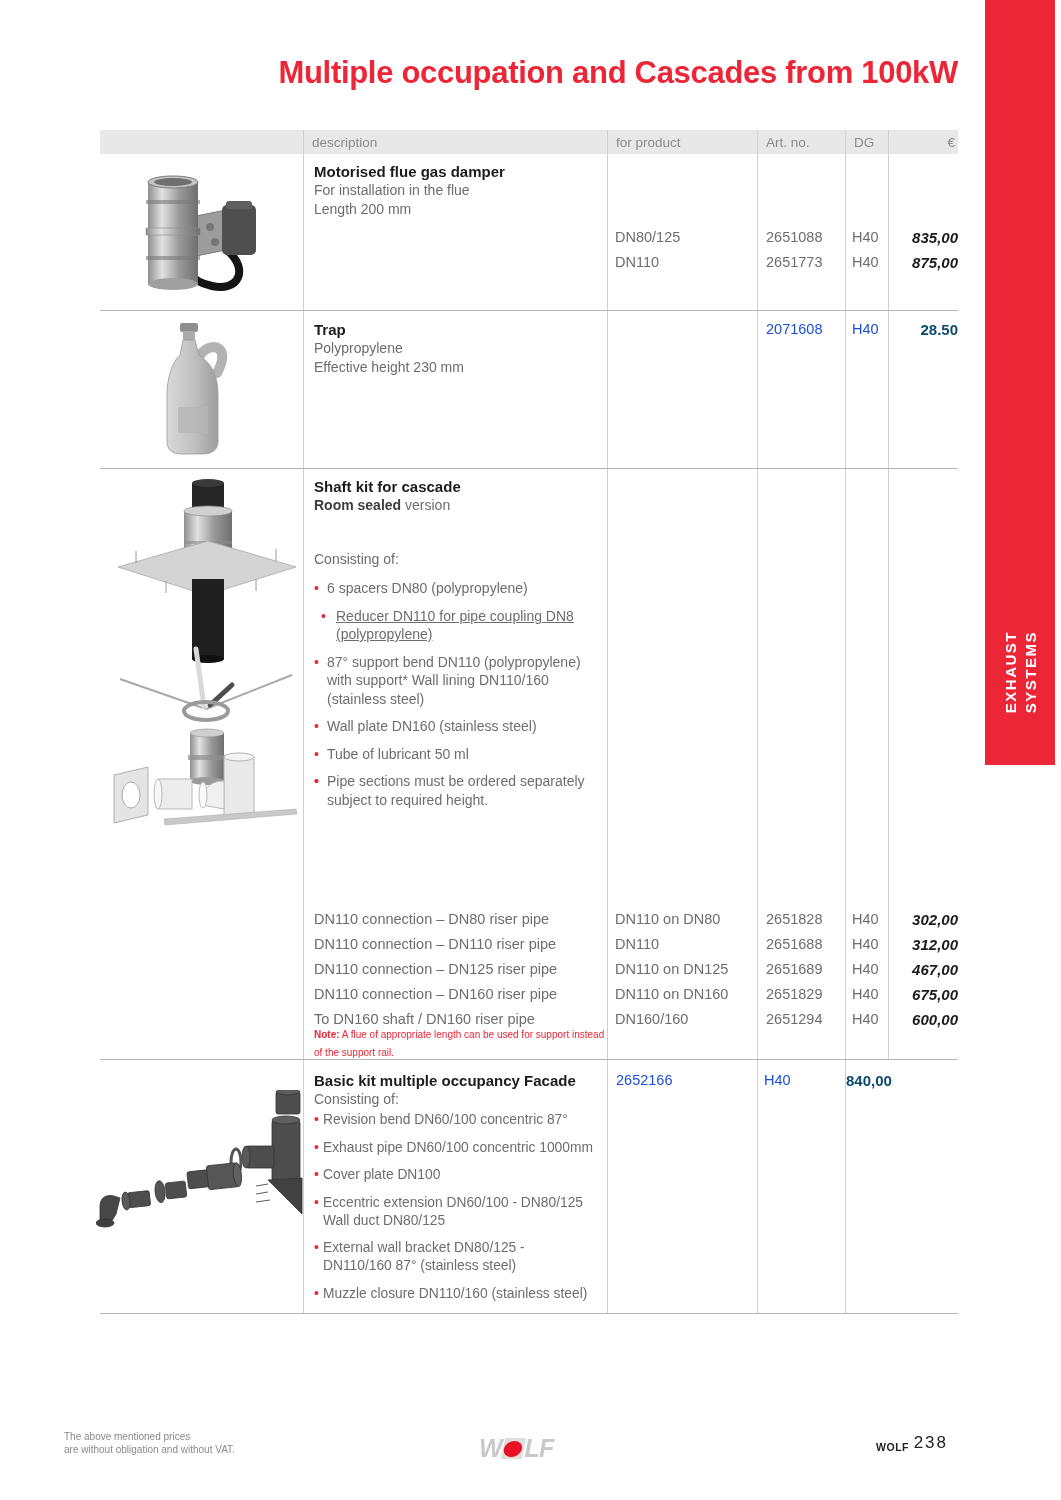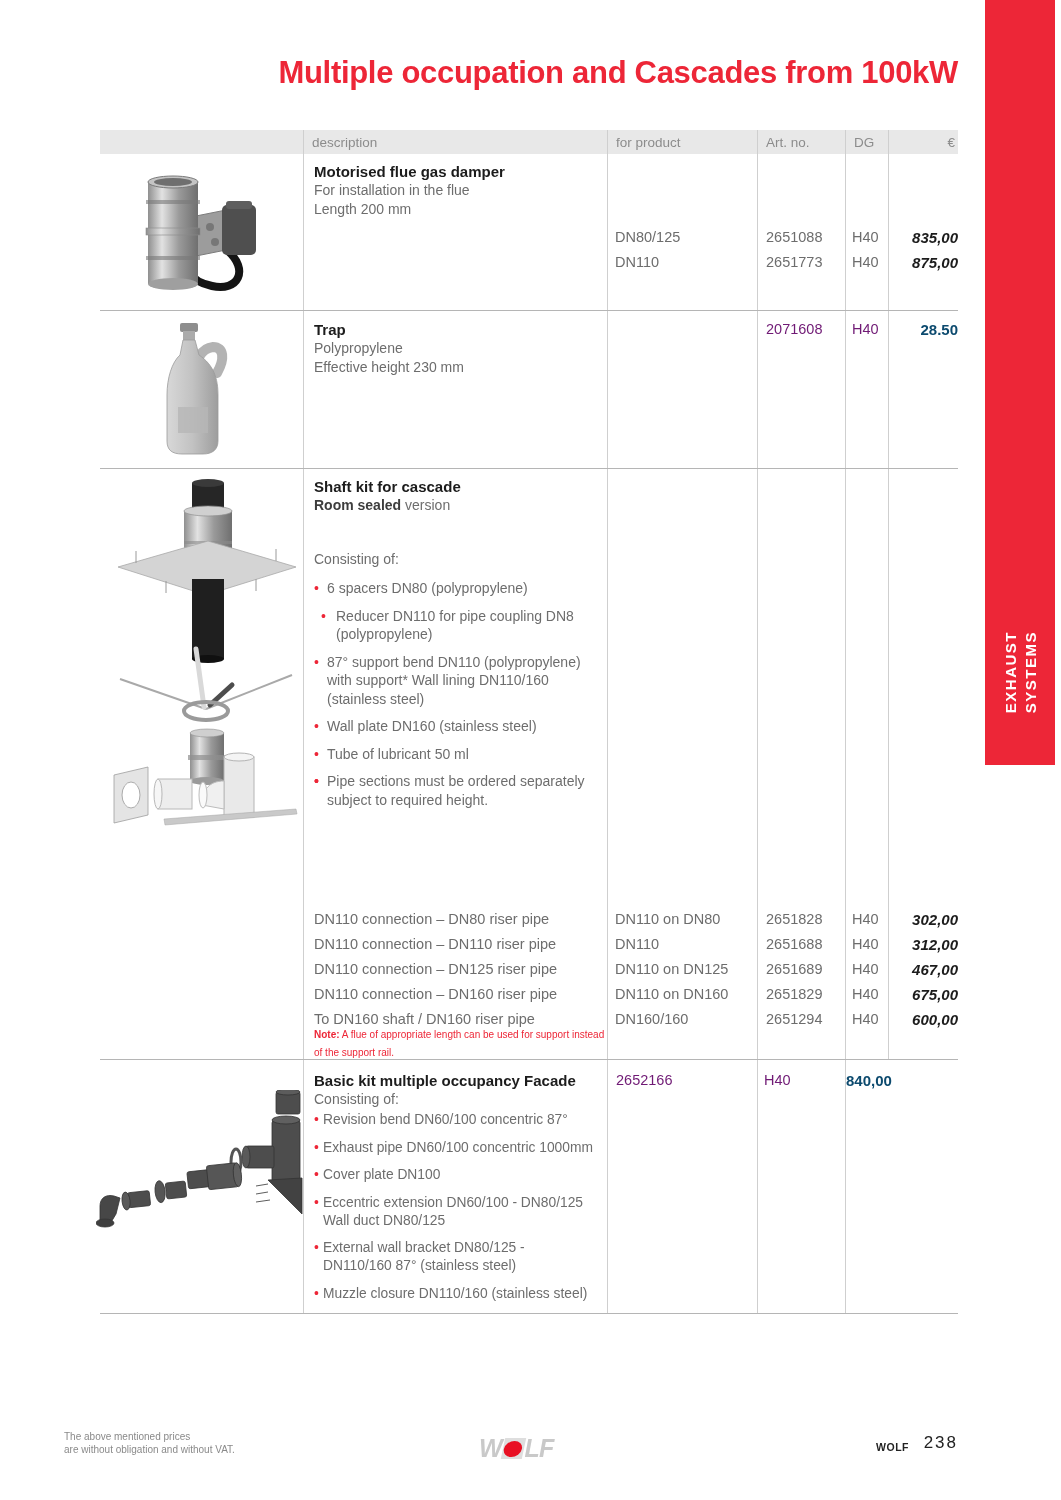--- a/index.html
+++ b/index.html
@@ -33,32 +33,32 @@
   .t-sub .bold{font-weight:bold;color:#3d3d3d;}
   .consisting{margin-top:35px;}
   .consisting4{margin-top:0;}
   
   .vlist{position:absolute;left:7px;right:0;line-height:25px;color:#6d6d6d;font-size:14.5px;white-space:nowrap;}
   .vlist div{height:25px;}
   .vlist.nums{left:8px;}
   .vlist.dg{left:6px;}
   .vlist.price{left:0;right:0;text-align:right;color:#1c1c1c;font-weight:bold;font-size:15px;font-style:italic;}
   .top71{top:71px;} .top438{top:438px;}
-  .flow-val{padding:9px 0 0 7px;color:#701a75;line-height:19px;white-space:nowrap;}
+  .flow-val{padding:9px 0 0 7px;color:#1d4ed8;line-height:19px;white-space:nowrap;}
   .flow-val.nums{padding-left:8px;}
   .flow-val.dg{padding-left:6px;}
   .flow-val.price{padding-left:0;text-align:right;color:#0c4a6e;font-weight:bold;font-size:15px;}
   .vlabels{position:absolute;left:10px;top:438px;line-height:25px;color:#6d6d6d;font-size:14.5px;white-space:nowrap;}
   .vlabels div{height:25px;}
   
   ul.bullets{list-style:none;margin:10px 0 0 0;padding:0;}
   ul.bullets li{position:relative;padding-left:13px;color:#6d6d6d;font-size:14px;
         line-height:18.5px;margin-bottom:9px;}
   ul.bullets li::before{content:"\2022";color:#ED2637;position:absolute;left:0;top:0;}
-  ul.bullets li.indent{padding-left:22px;}
+  ul.bullets li.indent{padding-left:22px;text-decoration:underline;}
   ul.bullets li.indent::before{left:7px;}
   ul.bullets.tight{margin-top:2px;}
   ul.bullets.tight li{padding-left:9px;line-height:18px;margin-bottom:9.5px;white-space:pre-line;font-size:13.8px;}
   .note{position:absolute;left:10px;top:557px;width:294px;color:#ED2637;font-size:10px;line-height:17.5px;}
   .note .bold{font-weight:bold;}
 
   
   .pimg{position:absolute;}
   .img-damper{left:30px;top:18px;}
   .img-trap{left:58px;top:10px;}
@@ -66,21 +66,21 @@
   .img-facade{left:-4px;top:30px;}
 
   
   .footer-disclaimer{position:absolute;left:64px;top:1430px;font-size:10px;color:#8a8a8a;line-height:13px;}
   .wolf-logo{position:absolute;left:479px;top:1434px;display:flex;align-items:center;
         font-size:25px;font-weight:bold;font-style:italic;color:#c9c9c9;letter-spacing:-1px;}
   .o-box{width:21px;height:21px;background:#dedede;position:relative;margin:0 1px;transform:skewX(-12deg);}
   .o-dot{position:absolute;left:1px;top:3px;width:18px;height:16px;background:#e81023;border-radius:50%;}
   .footer-brand{position:absolute;right:152px;top:1441px;font-size:10.5px;font-weight:bold;
         color:#222;letter-spacing:0.5px;}
-  .footer-page{position:absolute;right:103px;top:1433px;font-size:17px;color:#222;letter-spacing:2px;}
+  .footer-page{position:absolute;right:113px;top:1433px;font-size:17px;color:#222;letter-spacing:2px;}
 </style>
 </head>
 <body>
 
 <div class="page">
 
   <div class="side-tab">
     <div class="side-tab-label">
       <div>EXHAUST</div>
       <div>SYSTEMS</div>

